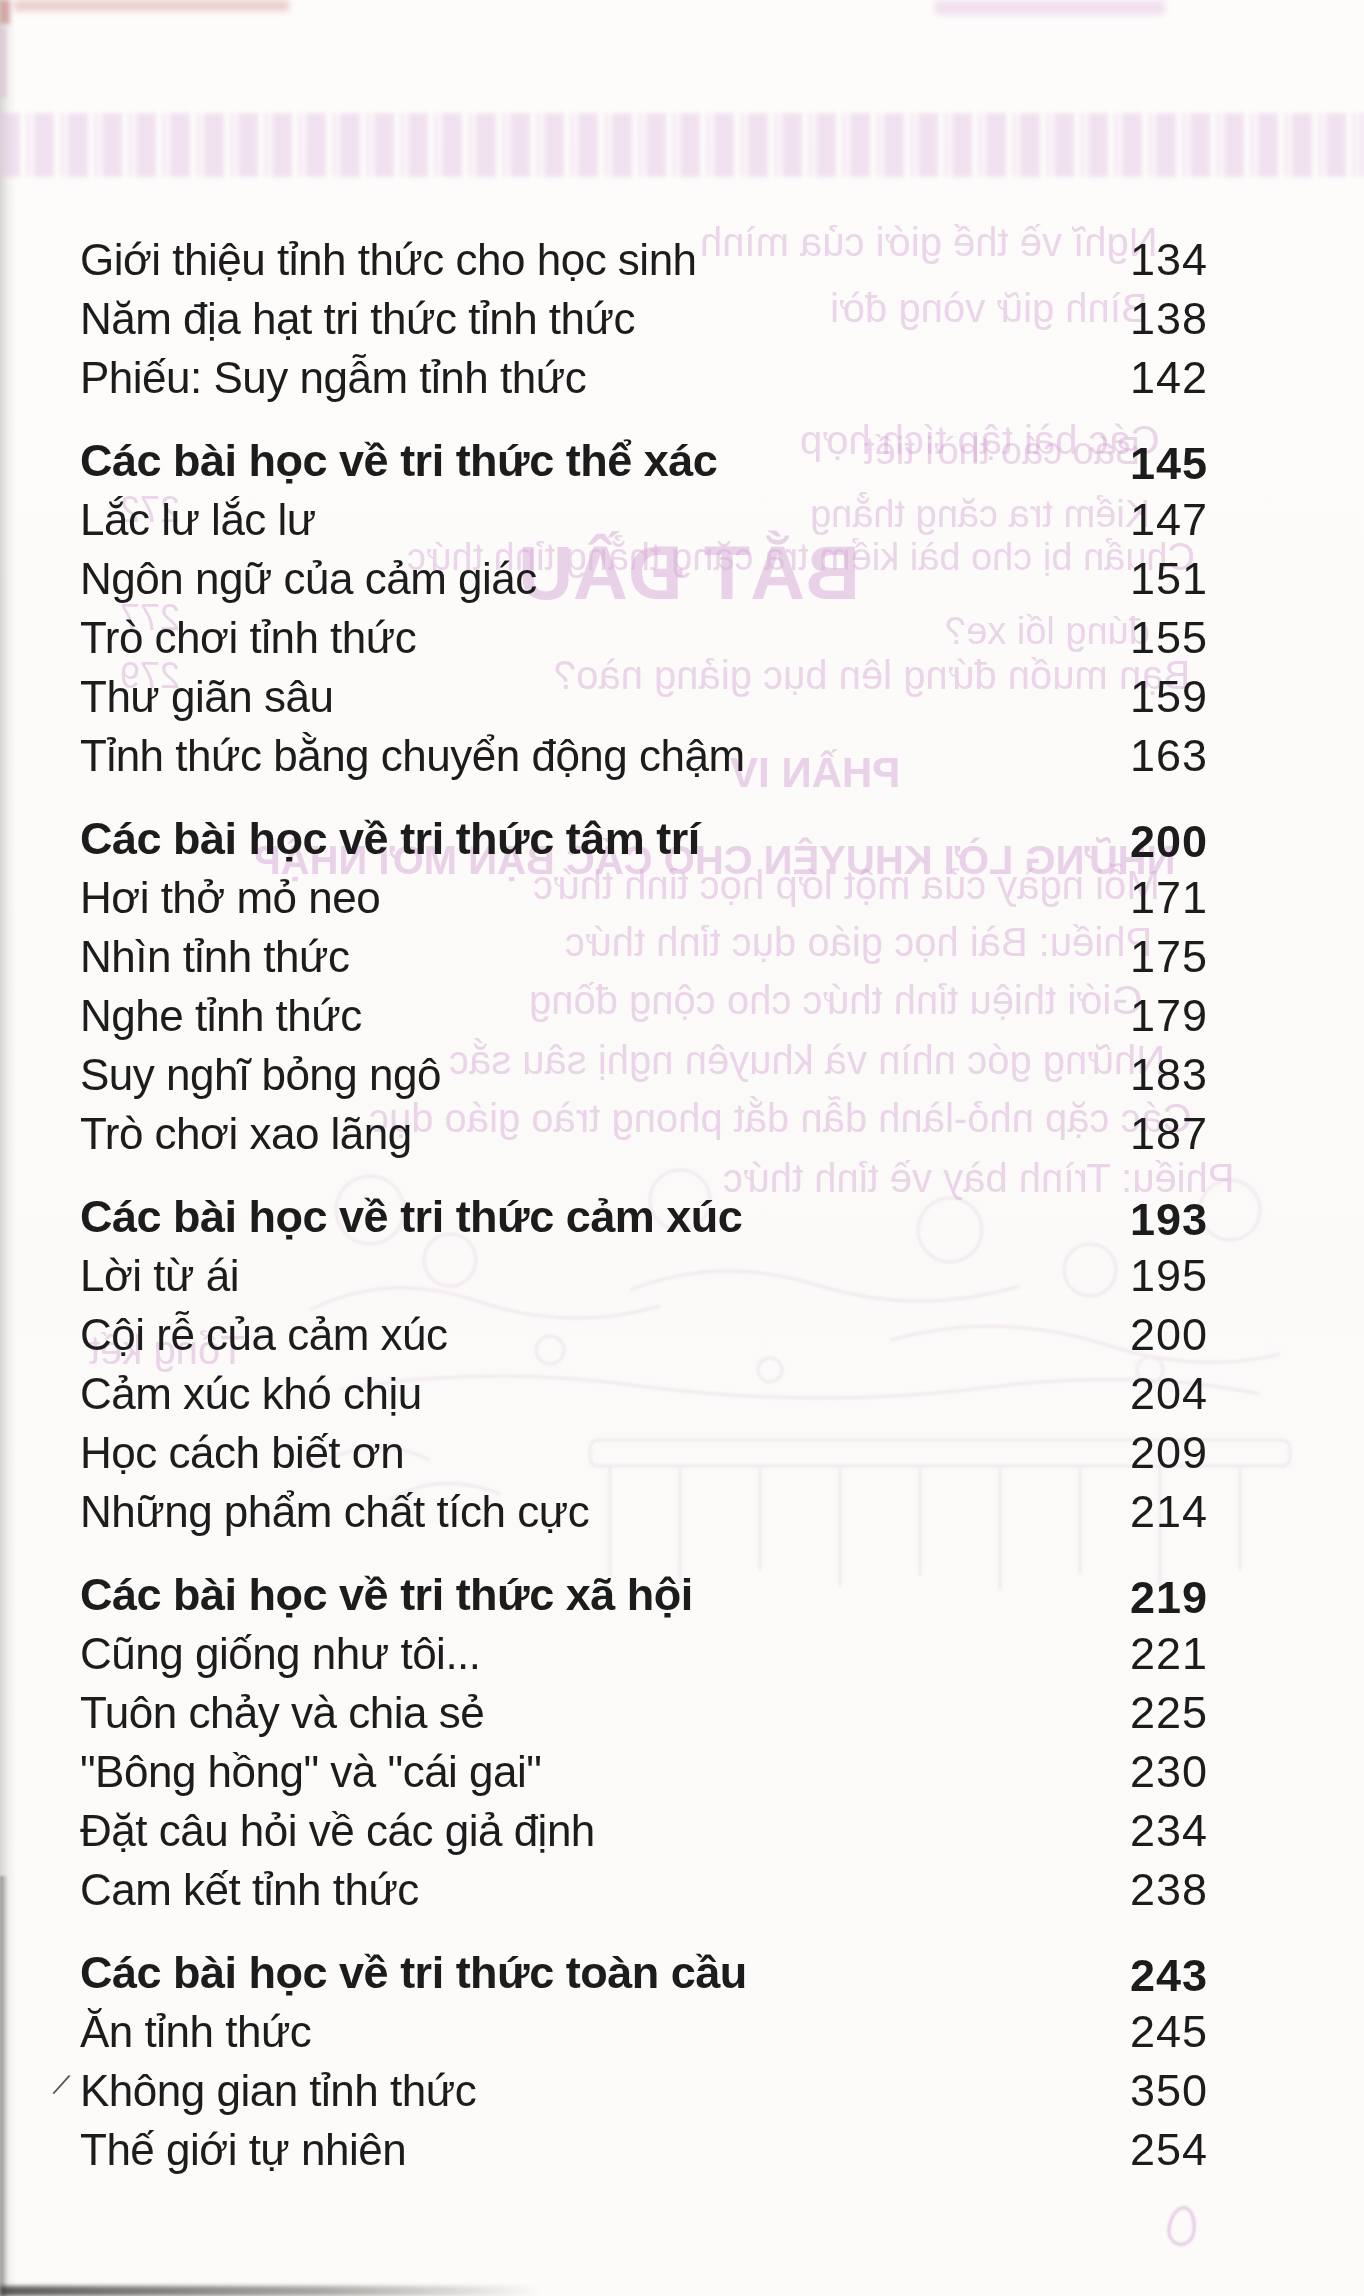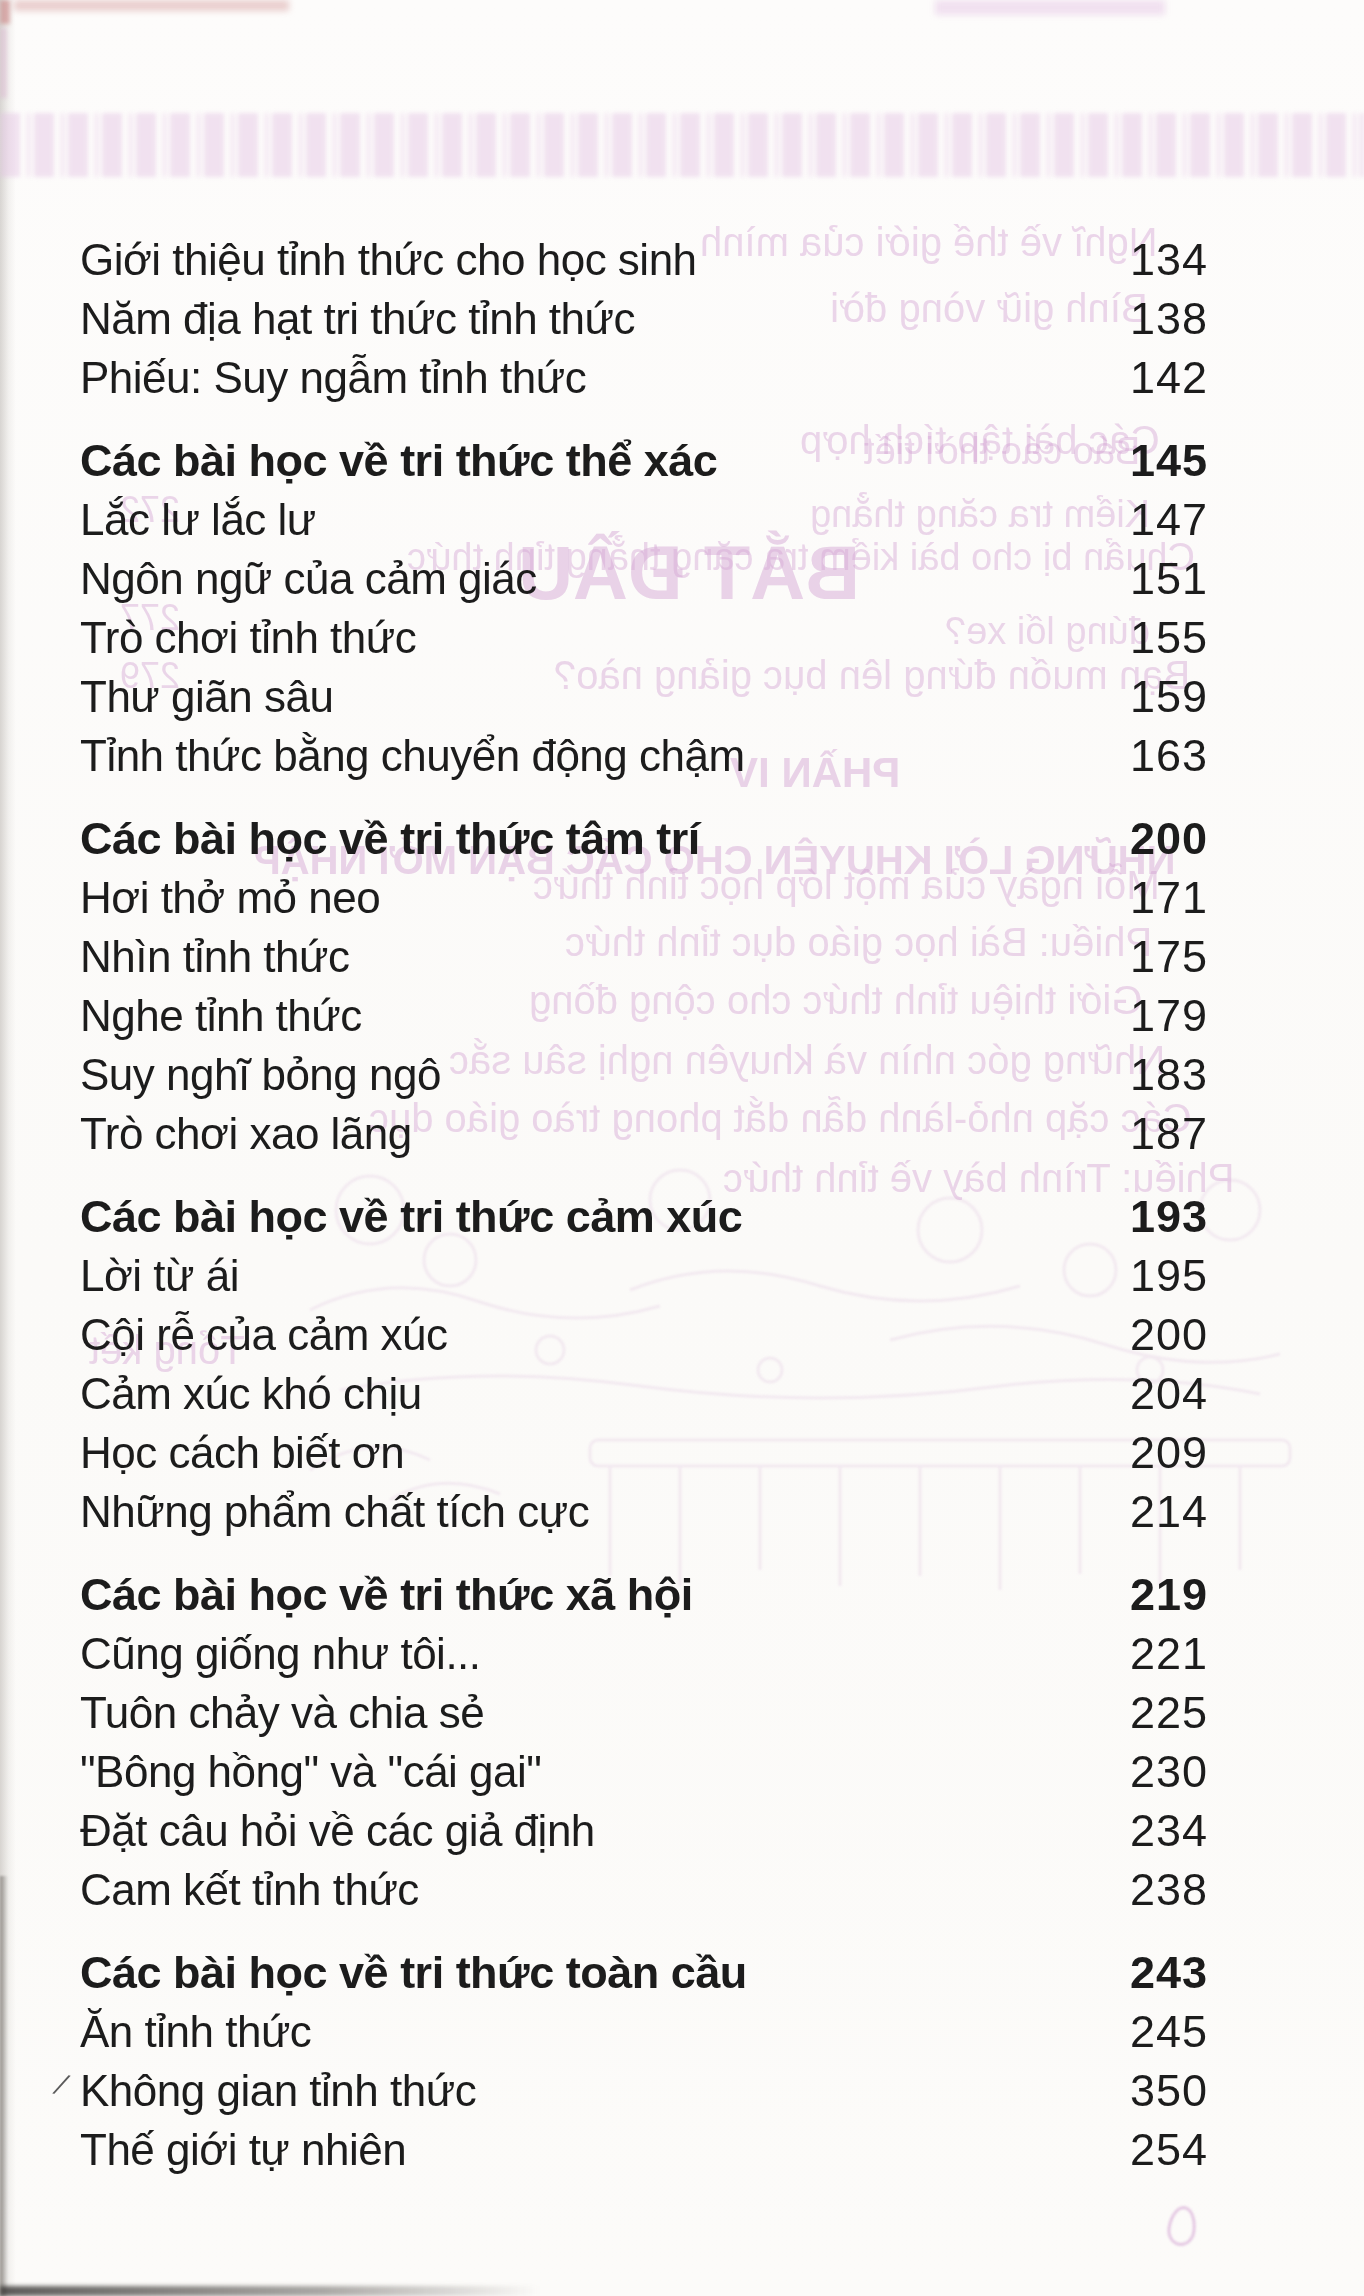--- a/index.html
+++ b/index.html
@@ -76,21 +76,21 @@
   }
   .tick-mark{
     position:absolute;left:60px;top:2068px;
     font-size:30px;color:#5a5a5a;transform:rotate(10deg);
   }
   
   #toc{
     position:absolute;left:80px;top:230px;width:1128px;
   }
   .toc-row{
-    display:flex;justify-content:space-between;align-items:flex-end;
+    display:flex;justify-content:space-between;align-items:center;
     height:59px;line-height:59px;
     font-size:44px;letter-spacing:-0.5px;
   }
   .toc-row .t{white-space:nowrap;}
   .toc-row .n{font-size:45px;letter-spacing:1px;}
   .toc-row.header{
     font-weight:700;font-size:45px;margin-top:24px;
   }
   .toc-row.header .n{font-weight:700;margin-top:6px;}
 </style>

